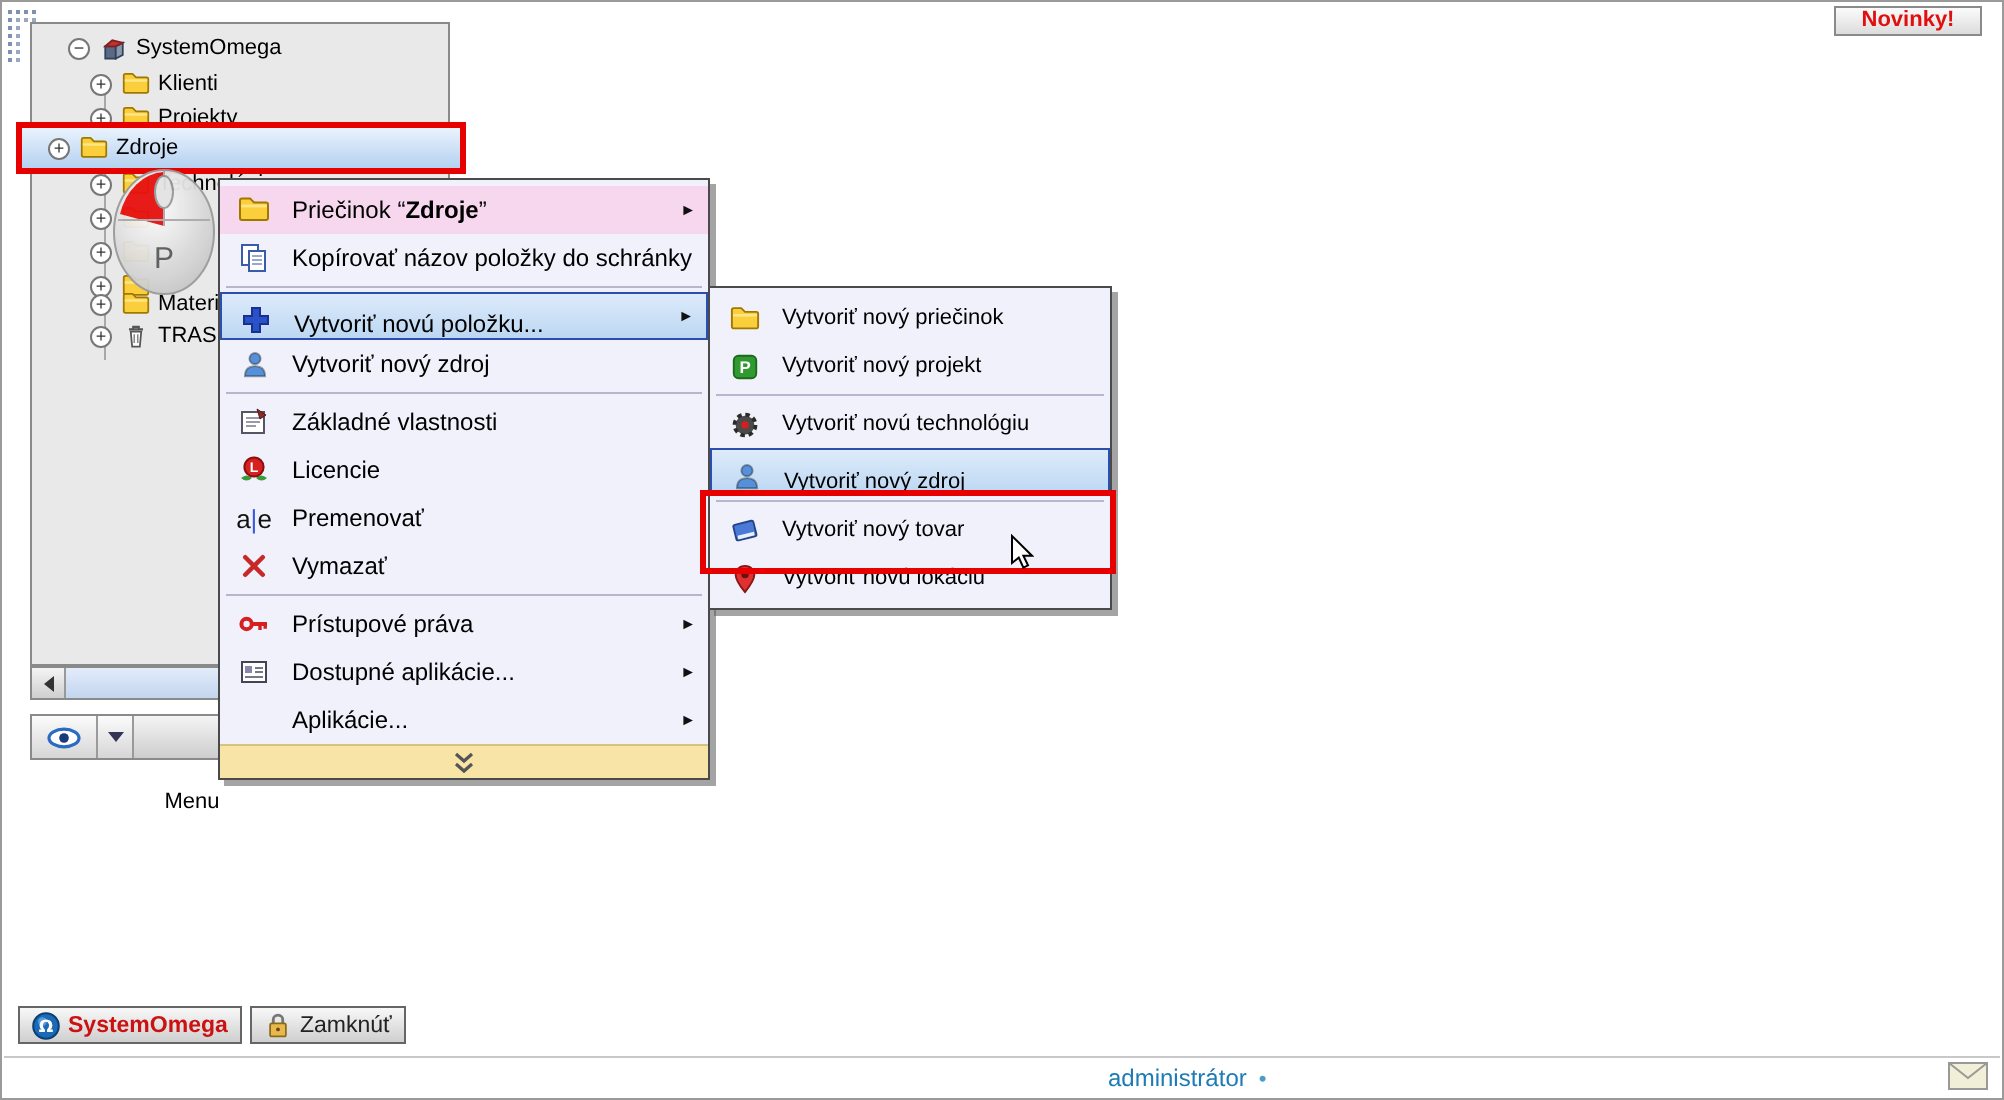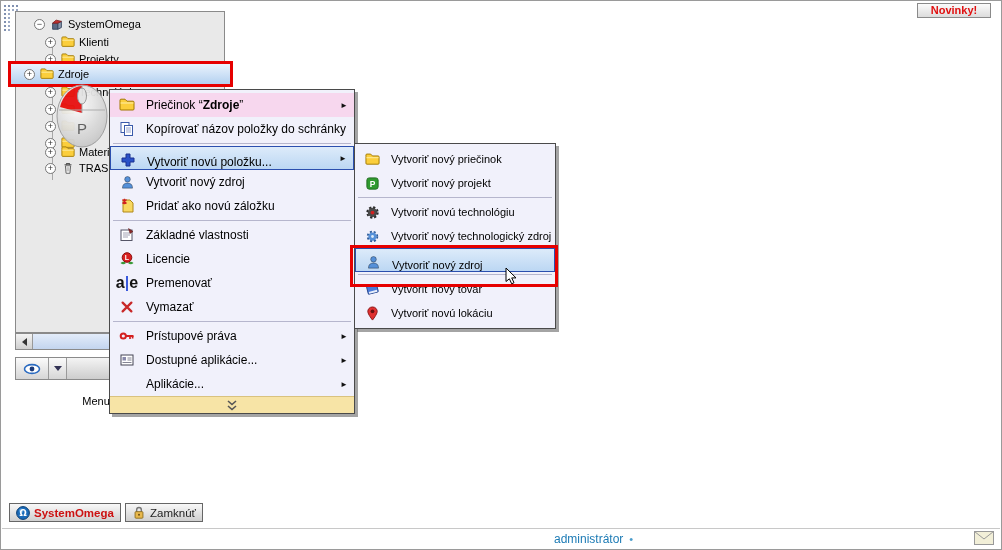--- a/index.html
+++ b/index.html
@@ -42,21 +42,21 @@
     box-sizing:border-box;overflow:hidden;white-space:nowrap;}
   .mi .ic{width:22px;height:18px;display:flex;align-items:center;justify-content:center;
     margin-right:8px;flex:0 0 22px;}
   .mi .arr{position:absolute;right:6px;top:50%;transform:translateY(-50%);font-size:8px;color:#111;}
   .mi.pink{background:#f7d7ee;}
   .mi.hl{background:linear-gradient(180deg,#ddebfa,#bcd7f3);border:1px solid #2b4fae;align-items:flex-end;}
   .sep{height:5px;position:relative;}
   .sep::after{content:"";position:absolute;left:3px;right:3px;top:2px;border-top:1px solid #b6b6cd;}
   .more-strip{height:16px;background:#f7e4a6;border-top:1px solid #d9c27e;
     display:flex;align-items:center;justify-content:center;}
-  .rename-ic{font-size:16px;font-weight:bold;color:#111;}
+  .rename-ic{font-size:13px;font-weight:normal;color:#111;}
   .rename-ic i{font-style:normal;color:#3a5adc;}
 
   .sub-redbox{left:349px;top:244px;width:208px;height:42px;border:3px solid #e60000;
     box-sizing:border-box;z-index:6;pointer-events:none;}
 
   
   .mouse-ov{left:54px;top:80px;width:54px;height:68px;z-index:3;opacity:.95;}
   .cursor-ov{left:504px;top:266px;width:12px;height:18px;z-index:7;}
 
   
@@ -348,28 +348,20 @@
       <span class="arr">►</span>
     </div>
     <div class="mi">
       <span class="ic" style="color:#5590d8;">
           <svg width="15" height="15" viewBox="0 0 16 16">
             <use href="#i-person"></use>
           </svg>
         </span>
       <span>Vytvoriť nový zdroj</span>
     </div>
-    <div class="mi">
-      <span class="ic">
-          <svg width="16" height="16" viewBox="0 0 16 16">
-            <use href="#i-bookmark"></use>
-          </svg>
-        </span>
-      <span>Pridať ako novú záložku</span>
-    </div>
     <div class="sep"></div>
     <div class="mi">
       <span class="ic">
           <svg width="16" height="16" viewBox="0 0 16 16">
             <use href="#i-props"></use>
           </svg>
         </span>
       <span>Základné vlastnosti</span>
     </div>
     <div class="mi">
@@ -443,28 +435,20 @@
       <span>Vytvoriť nový projekt</span>
     </div>
     <div class="sep"></div>
     <div class="mi">
       <span class="ic">
           <svg width="15" height="15" viewBox="0 0 16 16">
             <use href="#i-gear-dark"></use>
           </svg>
         </span>
       <span>Vytvoriť novú technológiu</span>
-    </div>
-    <div class="mi">
-      <span class="ic">
-          <svg width="15" height="15" viewBox="0 0 16 16">
-            <use href="#i-gear-blue"></use>
-          </svg>
-        </span>
-      <span>Vytvoriť nový technologický zdroj</span>
     </div>
     <div class="mi hl">
       <span class="ic" style="color:#5590d8;">
           <svg width="15" height="15" viewBox="0 0 16 16">
             <use href="#i-person"></use>
           </svg>
         </span>
       <span>Vytvoriť nový zdroj</span>
     </div>
     <div class="sep"></div>

